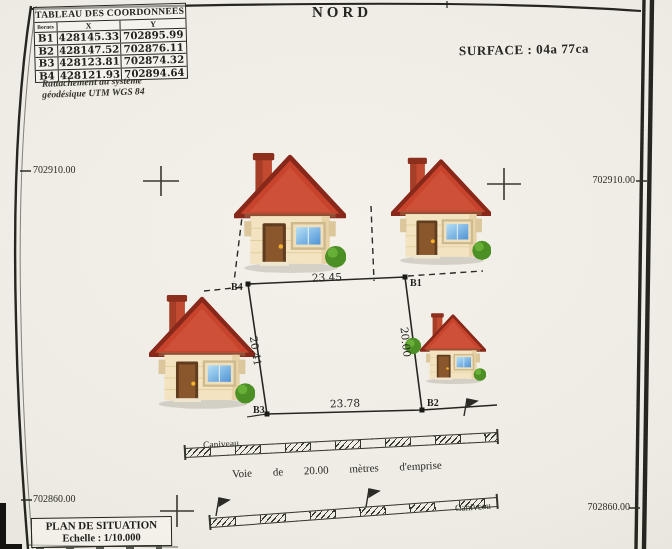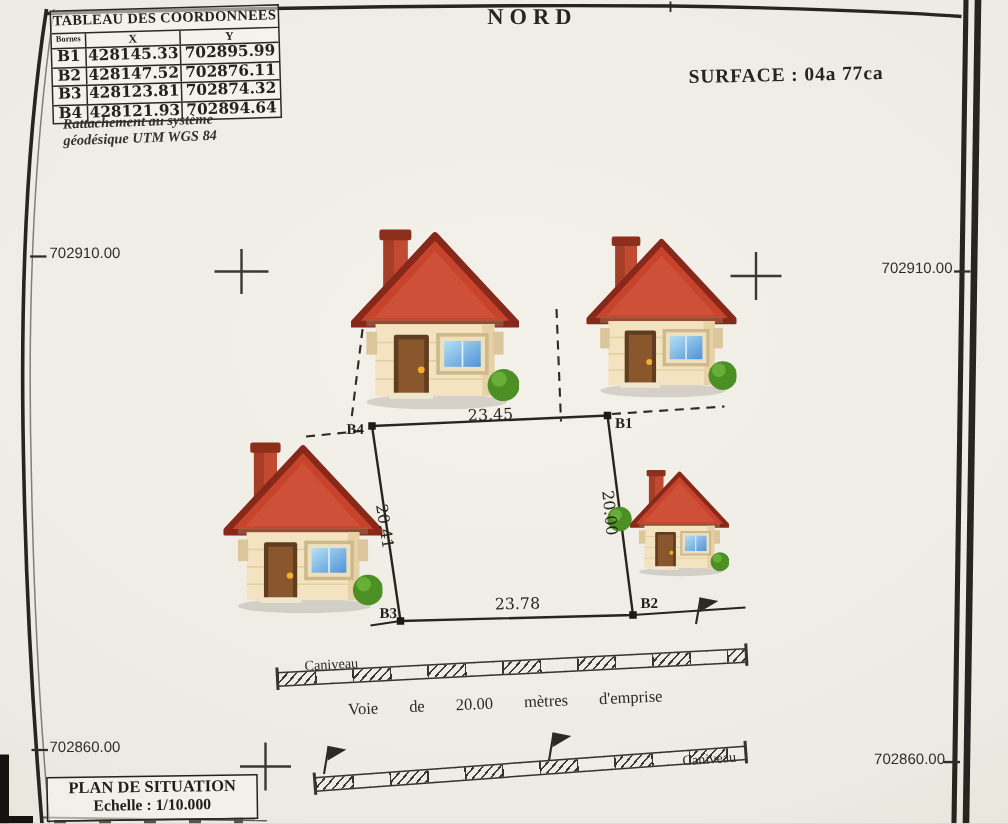--- a/index.html
+++ b/index.html
@@ -21,26 +21,26 @@
   .trow:last-child{border-bottom:none;}
   .tc{border-right:1.2px solid #2a2922;text-align:center;overflow:hidden;white-space:nowrap;}
   .tc:last-child{border-right:none;}
   .c-b{width:22px;} .c-x{width:62px;} .c-y{width:65px;flex:1;}
   .thead .tc{font-size:8px;line-height:9px;height:9px;}
   .thead .c-b{font-size:5.5px;}
   .tdata .tc{font-size:10.2px;line-height:11.5px;height:11.5px;font-family:"DejaVu Serif",serif;}
   #geo-note{left:42px;top:76px;transform:rotate(-2deg);font-style:italic;font-weight:bold;
     font-size:9.6px;line-height:11px;color:#33322a;}
   
-  #north-label{left:312px;top:4px;width:86px;text-align:center;font-size:15px;font-weight:bold;
+  #north-label{left:312px;top:4px;width:86px;text-align:left;font-size:15px;font-weight:bold;
     letter-spacing:4px;color:#26251f;}
   #surface-label{left:459px;top:42px;font-size:13px;font-weight:bold;letter-spacing:.6px;
     transform:rotate(-1.2deg);color:#26251f;}
   
-  .gridlab{font-size:10px;font-family:Liberation Sans, sans-serif;color:#2e2d26;white-space:nowrap;}
+  .gridlab{font-size:10px;font-family:Liberation Serif, serif;color:#2e2d26;white-space:nowrap;}
   #glab-tl{left:33px;top:164px;} #glab-tr{left:563px;top:174px;width:72px;text-align:right;}
   #glab-bl{left:33px;top:493px;} #glab-br{left:556px;top:501px;width:74px;text-align:right;}
   
   .blab{font-size:10px;font-weight:bold;color:#1f1e18;}
   .dimlab{font-size:10.5px;font-family:"DejaVu Serif",serif;color:#26251f;width:40px;text-align:center;}
   
   .strip{
     height:8px;border-top:1.3px solid #35342d;border-bottom:1.3px solid #35342d;
     transform-origin:left center;
     background-image:

